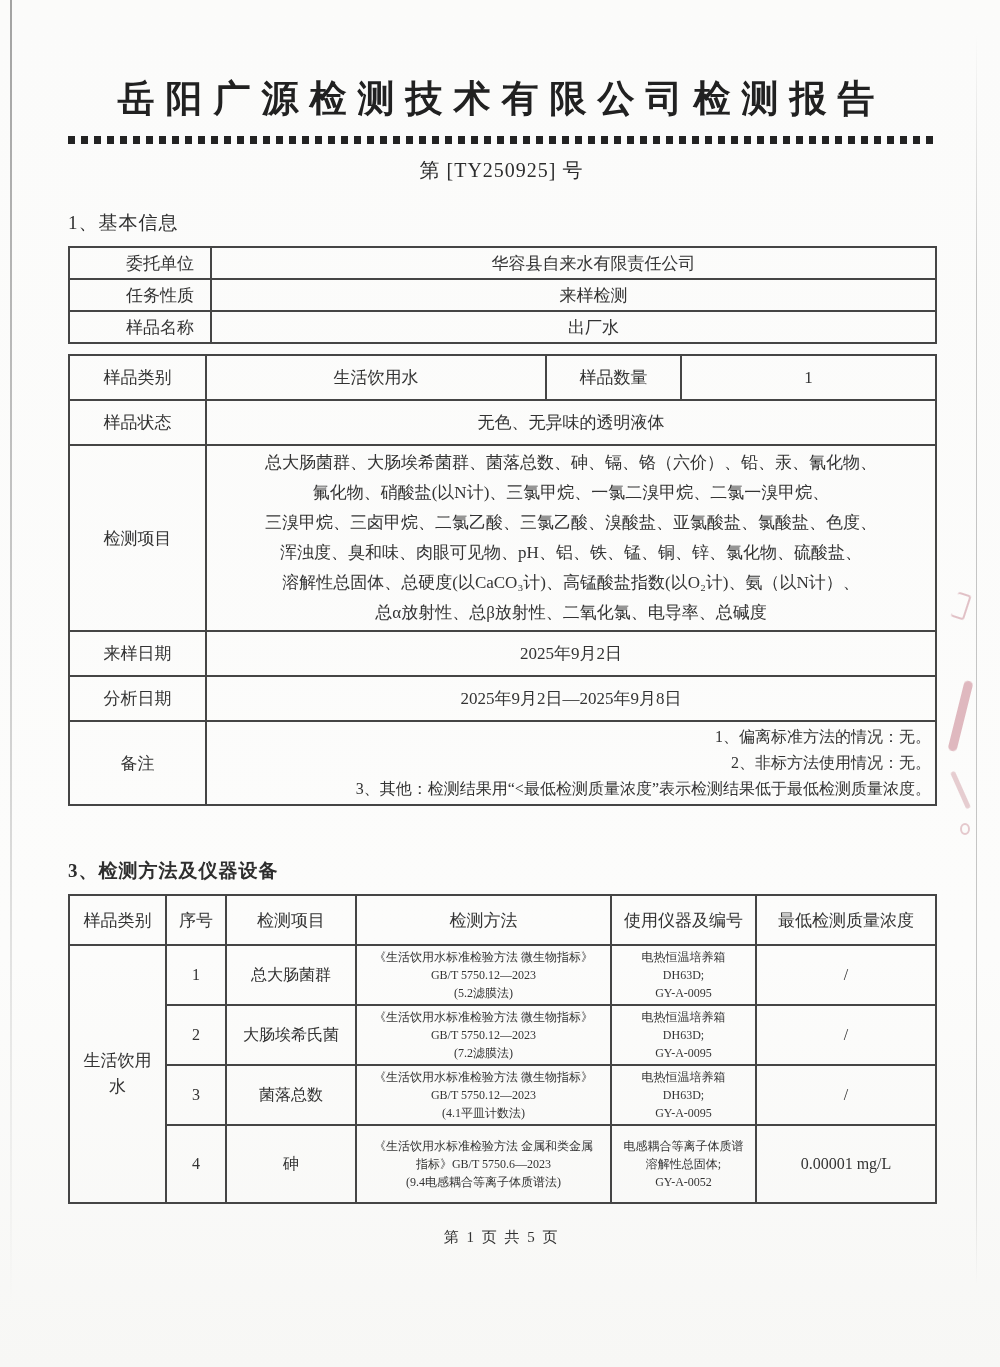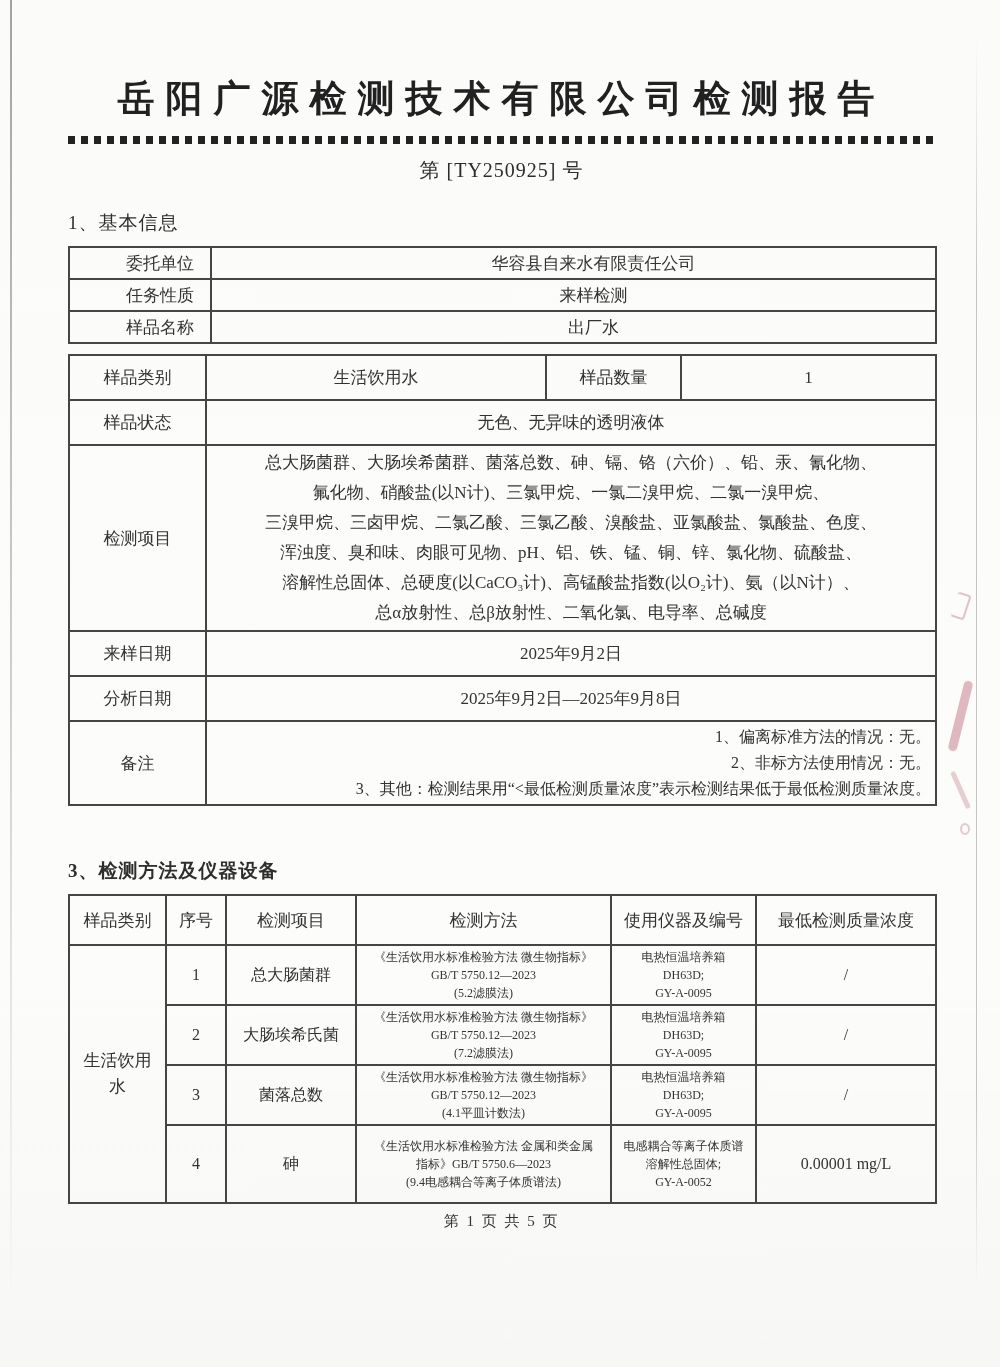--- a/index.html
+++ b/index.html
@@ -52,21 +52,21 @@
   .remarks-cell div{ line-height:26px; font-size:16px; }
 
   .t3 th{ height:50px; font-size:17px; }
   .t3 td{ font-size:16px; }
   .t3 .r1 td{ height:56px; } .t3 .r2 td{ height:59px; }
   .t3 .r3 td{ height:53px; } .t3 .r4 td{ height:78px; }
   .method-cell div, .instr-cell div{ font-size:12px; line-height:18px; }
   .category-cell span{ display:inline-block; width:76px; font-size:17px; line-height:26px; }
   .lod-val{ font-size:18px; }
 
-  .page-footer{ margin-top:8px; text-align:center; font-size:15px; letter-spacing:2px; color:#333; }
+  .page-footer{ margin-top:24px; text-align:center; font-size:15px; letter-spacing:2px; color:#333; }
 </style>
 </head>
 <body>
 
 <div class="page">
   <div class="scan-edge-left"></div>
   <div class="scan-edge-right"></div>
   <div class="seal-fragment">
     <div class="s1"></div>
     <div class="s2"></div>

